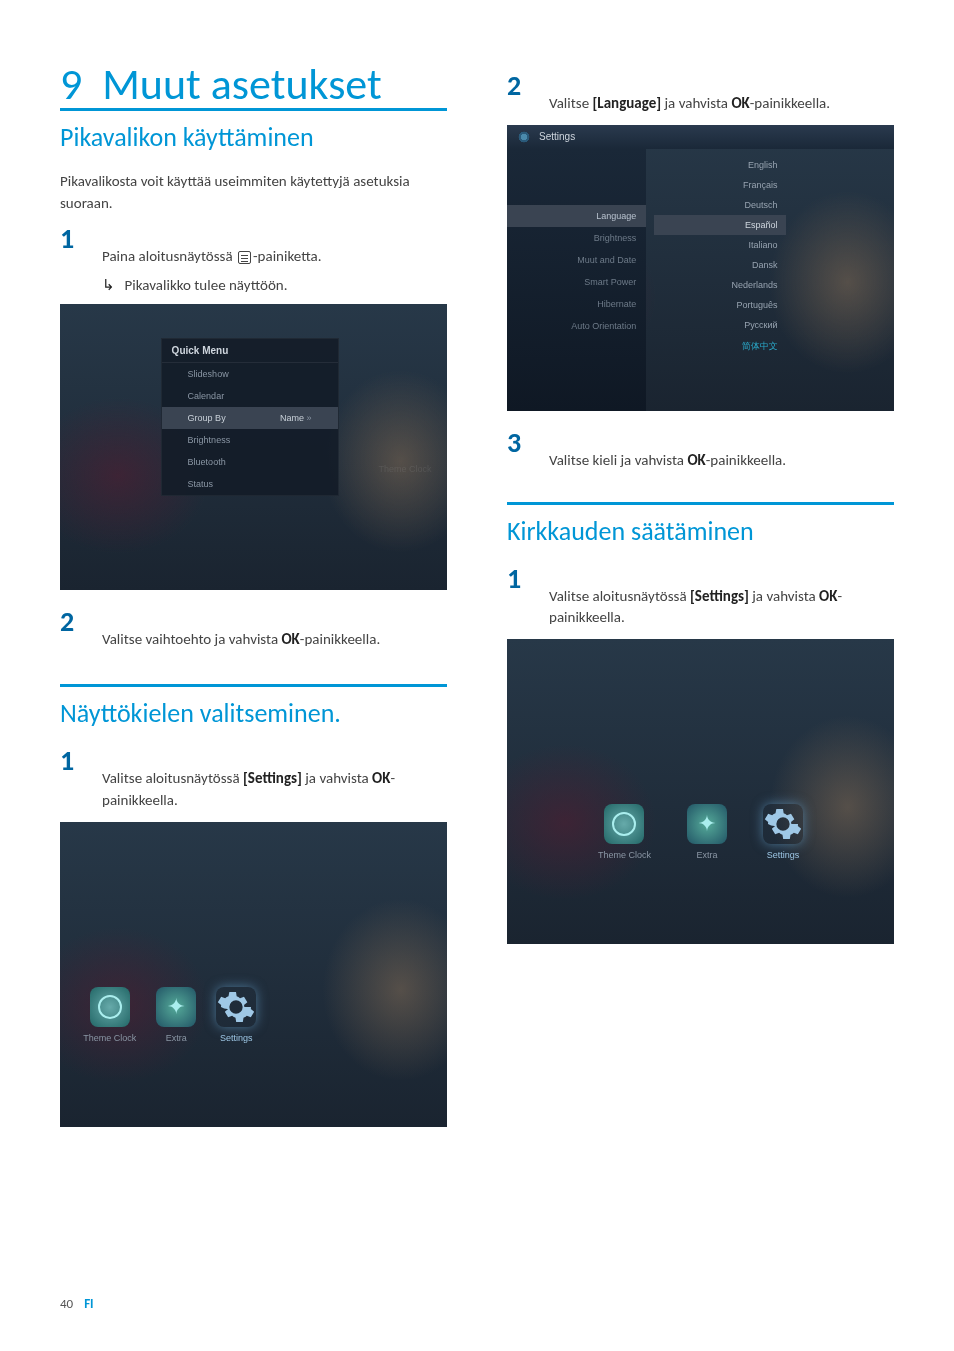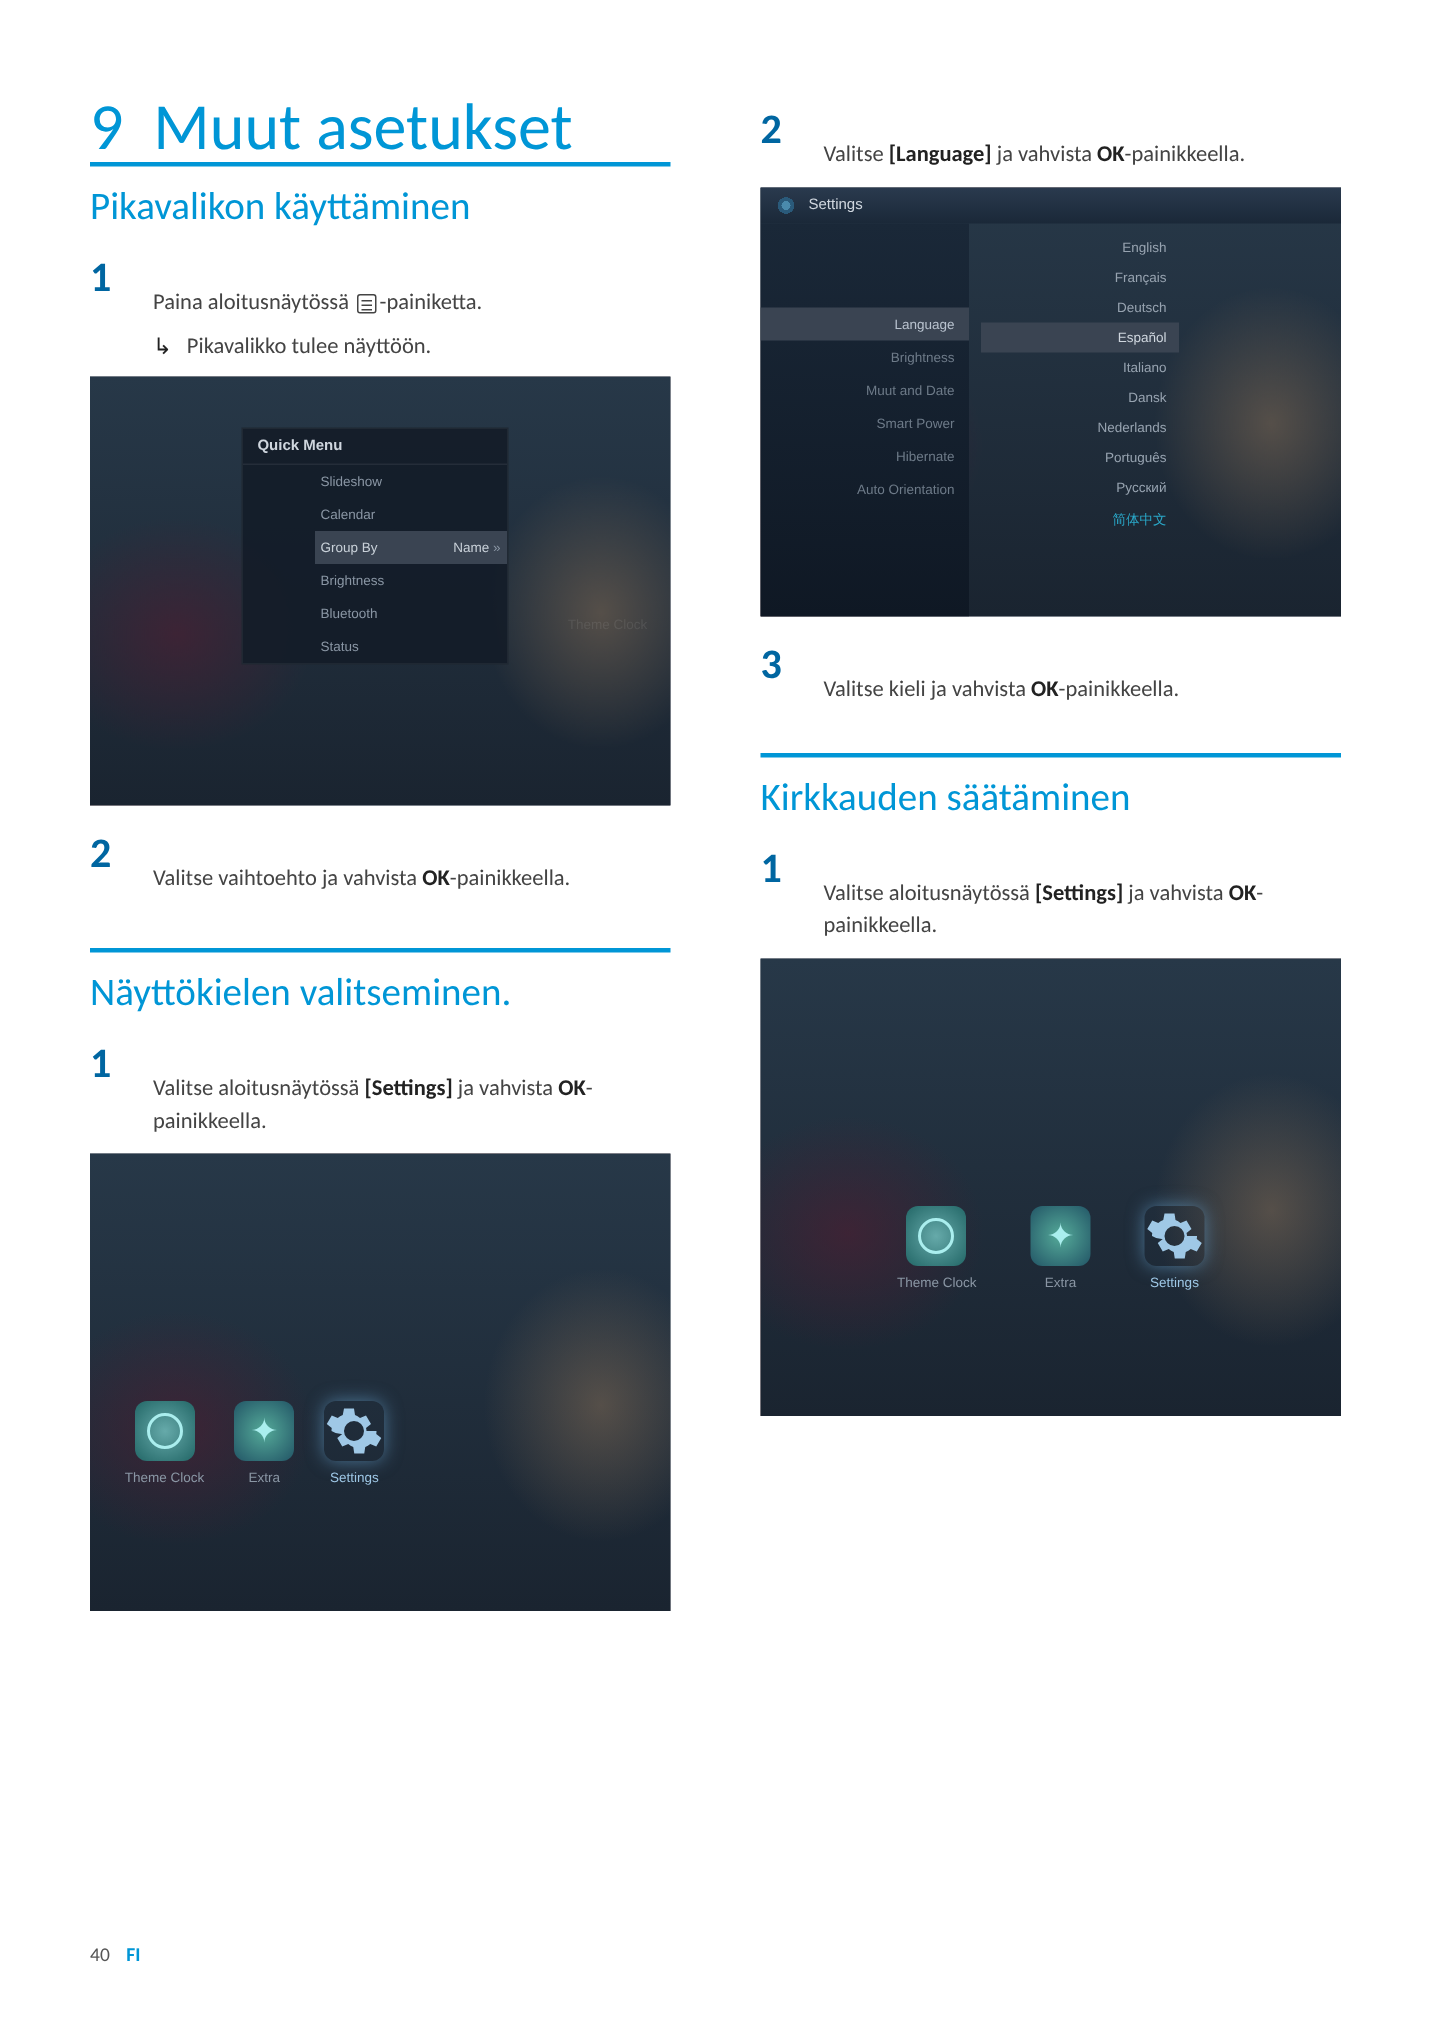--- a/index.html
+++ b/index.html
@@ -127,25 +127,24 @@
   .qm-header {
     color: #cfd6de;
     font-size: 10px;
     font-weight: 700;
     padding: 6px 10px;
     border-bottom: 1px solid rgba(255,255,255,0.07);
   }
   .qm-item {
     color: #8a96a4;
     font-size: 9px;
-    padding: 6px 4px;
+    padding: 6px 26px;
     display: flex;
     justify-content: space-between;
     align-items: center;
-    margin-left: 48px;
   }
   .qm-item.selected {
     background: #3a4452;
     color: #c8d0d8;
   }
   .qm-chev { color:#8a96a4; font-size:9px; }
   .theme-clock-watermark {
     position: absolute;
     right: 4%;
     top: 56%;
@@ -230,20 +229,21 @@
 <div class="page">
 
   <div class="col">
     <h1 class="chapter-title">
       <span>9</span>&nbsp;&nbsp;<span>Muut asetukset</span>
     </h1>
 
     <div class="section">
       <div class="section-rule"></div>
       <h2 class="section-title">Pikavalikon käyttäminen</h2>
+      <p class="body-text">Pikavalikosta voit käyttää useimmiten käytettyjä asetuksia suoraan.</p>
 
       <div class="step">
         <div class="step-num">1</div>
         <div class="step-text">
           <span>Paina aloitusnäytössä </span><span class="menu-icon"></span><span>-painiketta.</span>
         </div>
       </div>
       <div class="sub-bullet">
         <span class="arrow-icon">↳</span>
         <span>Pikavalikko tulee näyttöön.</span>

